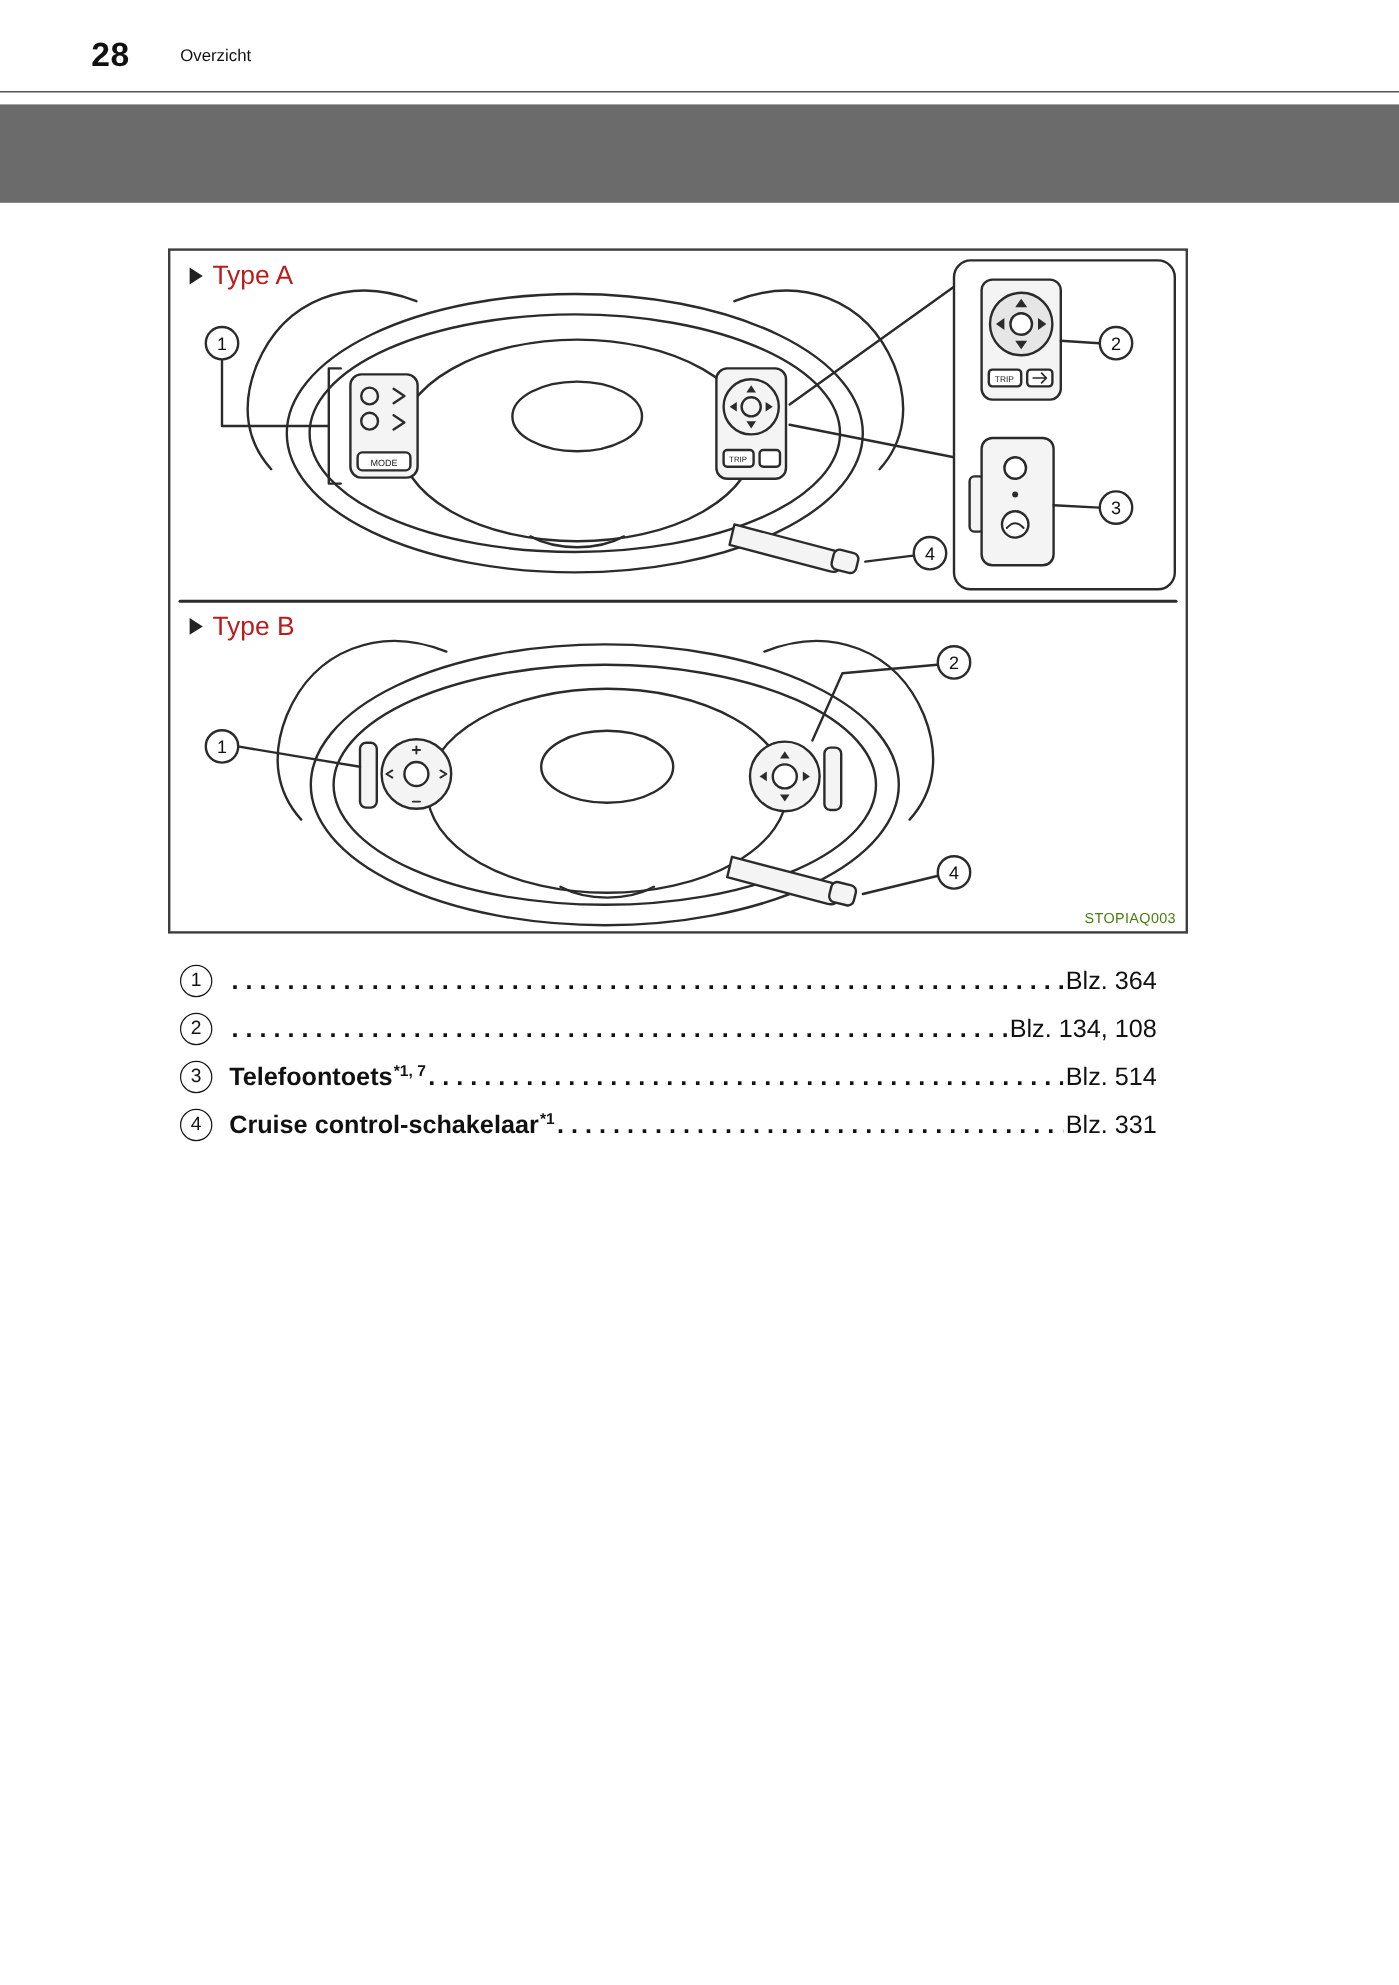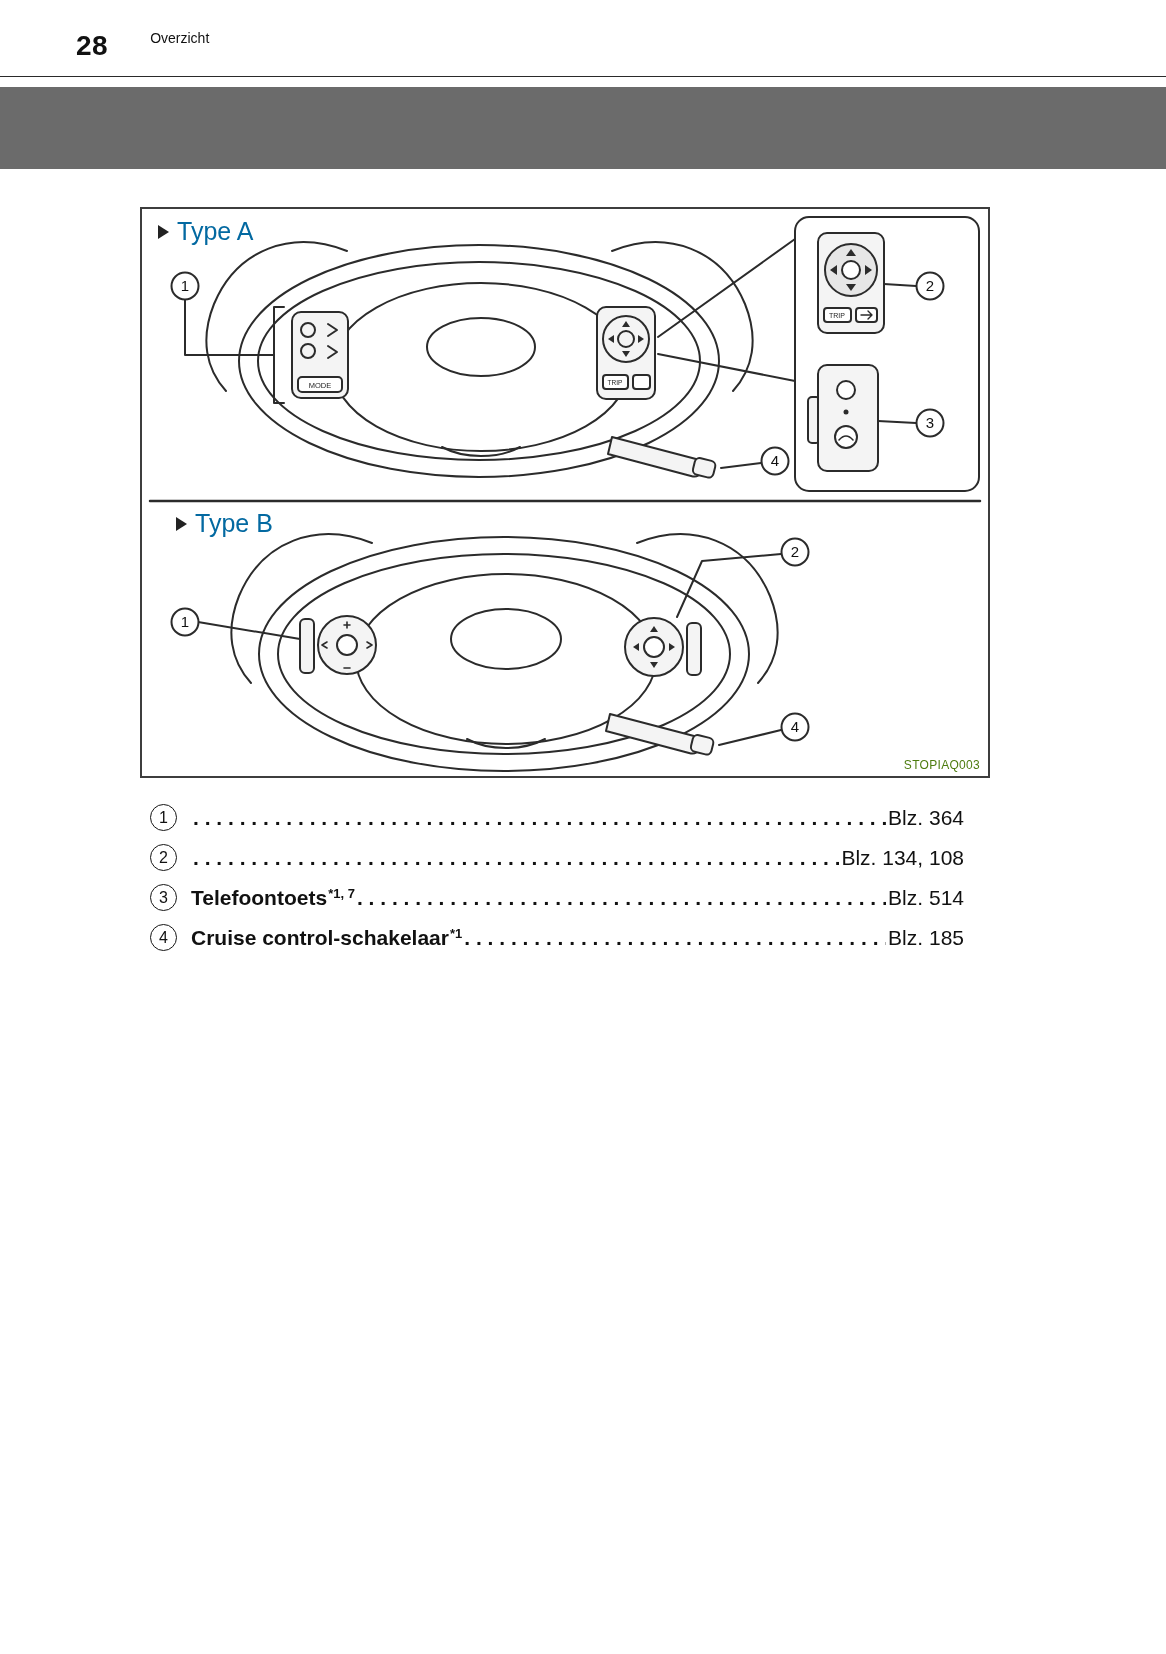--- a/index.html
+++ b/index.html
@@ -3,37 +3,37 @@
 <meta charset="utf-8">
 <style>
   html,body{margin:0;padding:0;background:#e9e9e9;}
   .page{
     width:1166px;height:1654px;position:relative;margin:0 auto;
     background:#ffffff;color:#111;
     font-family:"Liberation Sans", sans-serif;
     overflow:hidden;
   }
   
-  .header{display:flex;align-items:flex-start;padding:30px 0 14px 76px;}
+  .header{display:flex;align-items:center;padding:30px 0 14px 76px;}
   .page-num{font-size:28px;font-weight:bold;letter-spacing:.5px;}
   .section-title{font-size:14px;margin-left:42px;}
   .header-rule{height:1px;background:#2a2a2a;width:100%;}
   .banner{height:82px;background:#6b6b6b;margin-top:10px;}
 
   
   .figure{
     position:relative;width:846px;height:567px;
     border:2px solid #3d3d3d;background:#fff;
     margin:38px 0 0 140px;
   }
   .figure svg{position:absolute;left:0;top:0;}
-  .type-label{position:absolute;display:flex;align-items:center;gap:8px;font-size:25px;color:#0369a1;}
+  .type-label{position:absolute;display:flex;align-items:center;gap:8px;font-size:22px;color:#b91c1c;}
   .type-label .tri{width:0;height:0;border-left:11px solid #222;border-top:7px solid transparent;border-bottom:7px solid transparent;}
   .type-a{left:16px;top:8px;}
-  .type-b{left:34px;top:300px;}
+  .type-b{left:16px;top:300px;}
   .img-code{position:absolute;right:8px;bottom:4px;font-size:12px;color:#4d7c0f;letter-spacing:.3px;}
 
   
   .legend{margin:26px 0 0 150px;width:814px;}
   .lrow{display:flex;align-items:center;margin-bottom:13px;font-size:21px;}
   .lnum{
     flex:0 0 auto;width:27px;height:27px;border:1.6px solid #151515;border-radius:50%;
     display:flex;align-items:center;justify-content:center;
     font-size:16px;font-weight:400;margin-right:14px;box-sizing:border-box;
   }
@@ -239,17 +239,17 @@
       <span class="lnum">3</span>
       <span class="ltext"><span>Telefoontoets</span><span class="lsup">*1, 7</span></span>
       <span class="ldots"> . . . . . . . . . . . . . . . . . . . . . . . . . . . . . . . . . . . . . . . . . . . . . . . . . . . . . . . . . . . . . . . . . . . . . .</span>
       <span class="lpage">Blz. 514</span>
     </div>
 
     <div class="lrow">
       <span class="lnum">4</span>
       <span class="ltext"><span>Cruise control-schakelaar</span><span class="lsup">*1</span></span>
       <span class="ldots"> . . . . . . . . . . . . . . . . . . . . . . . . . . . . . . . . . . . . . . . . . . . . . . . . . . . . . . . . . . . . . . . . . . . . . .</span>
-      <span class="lpage">Blz. 185</span>
+      <span class="lpage">Blz. 331</span>
     </div>
 
   </div>
 </div>
 
 </body></html>

